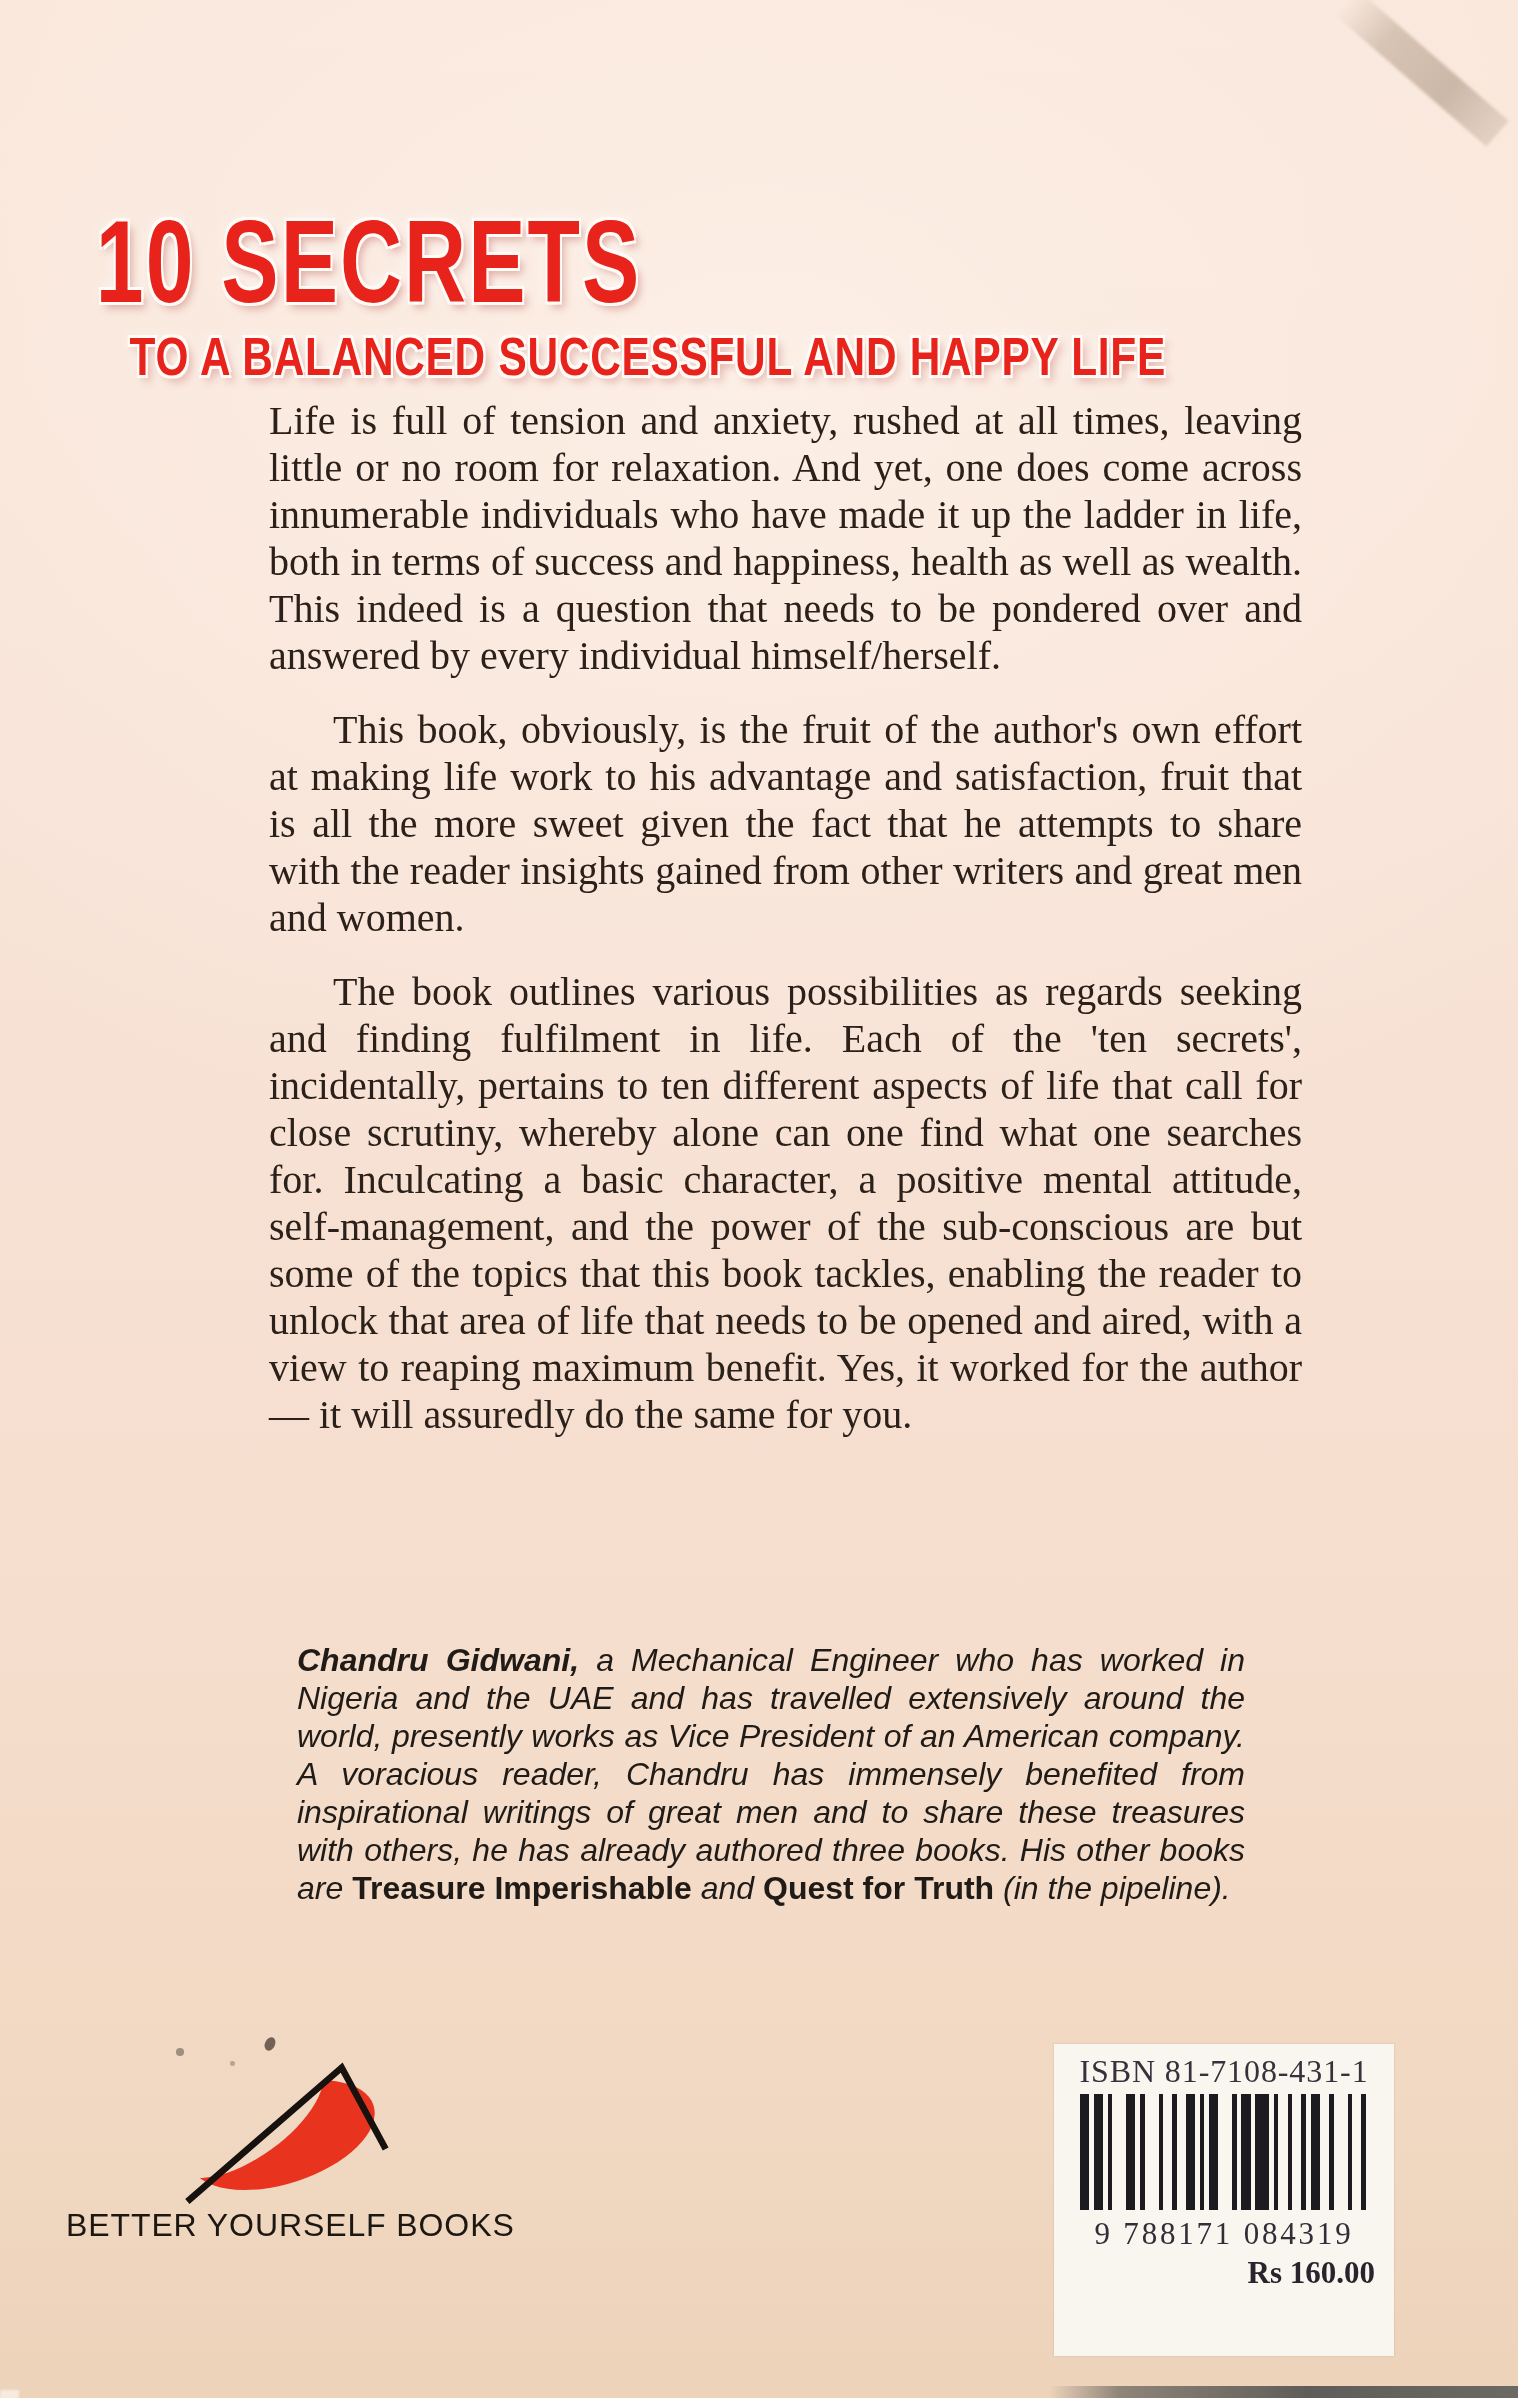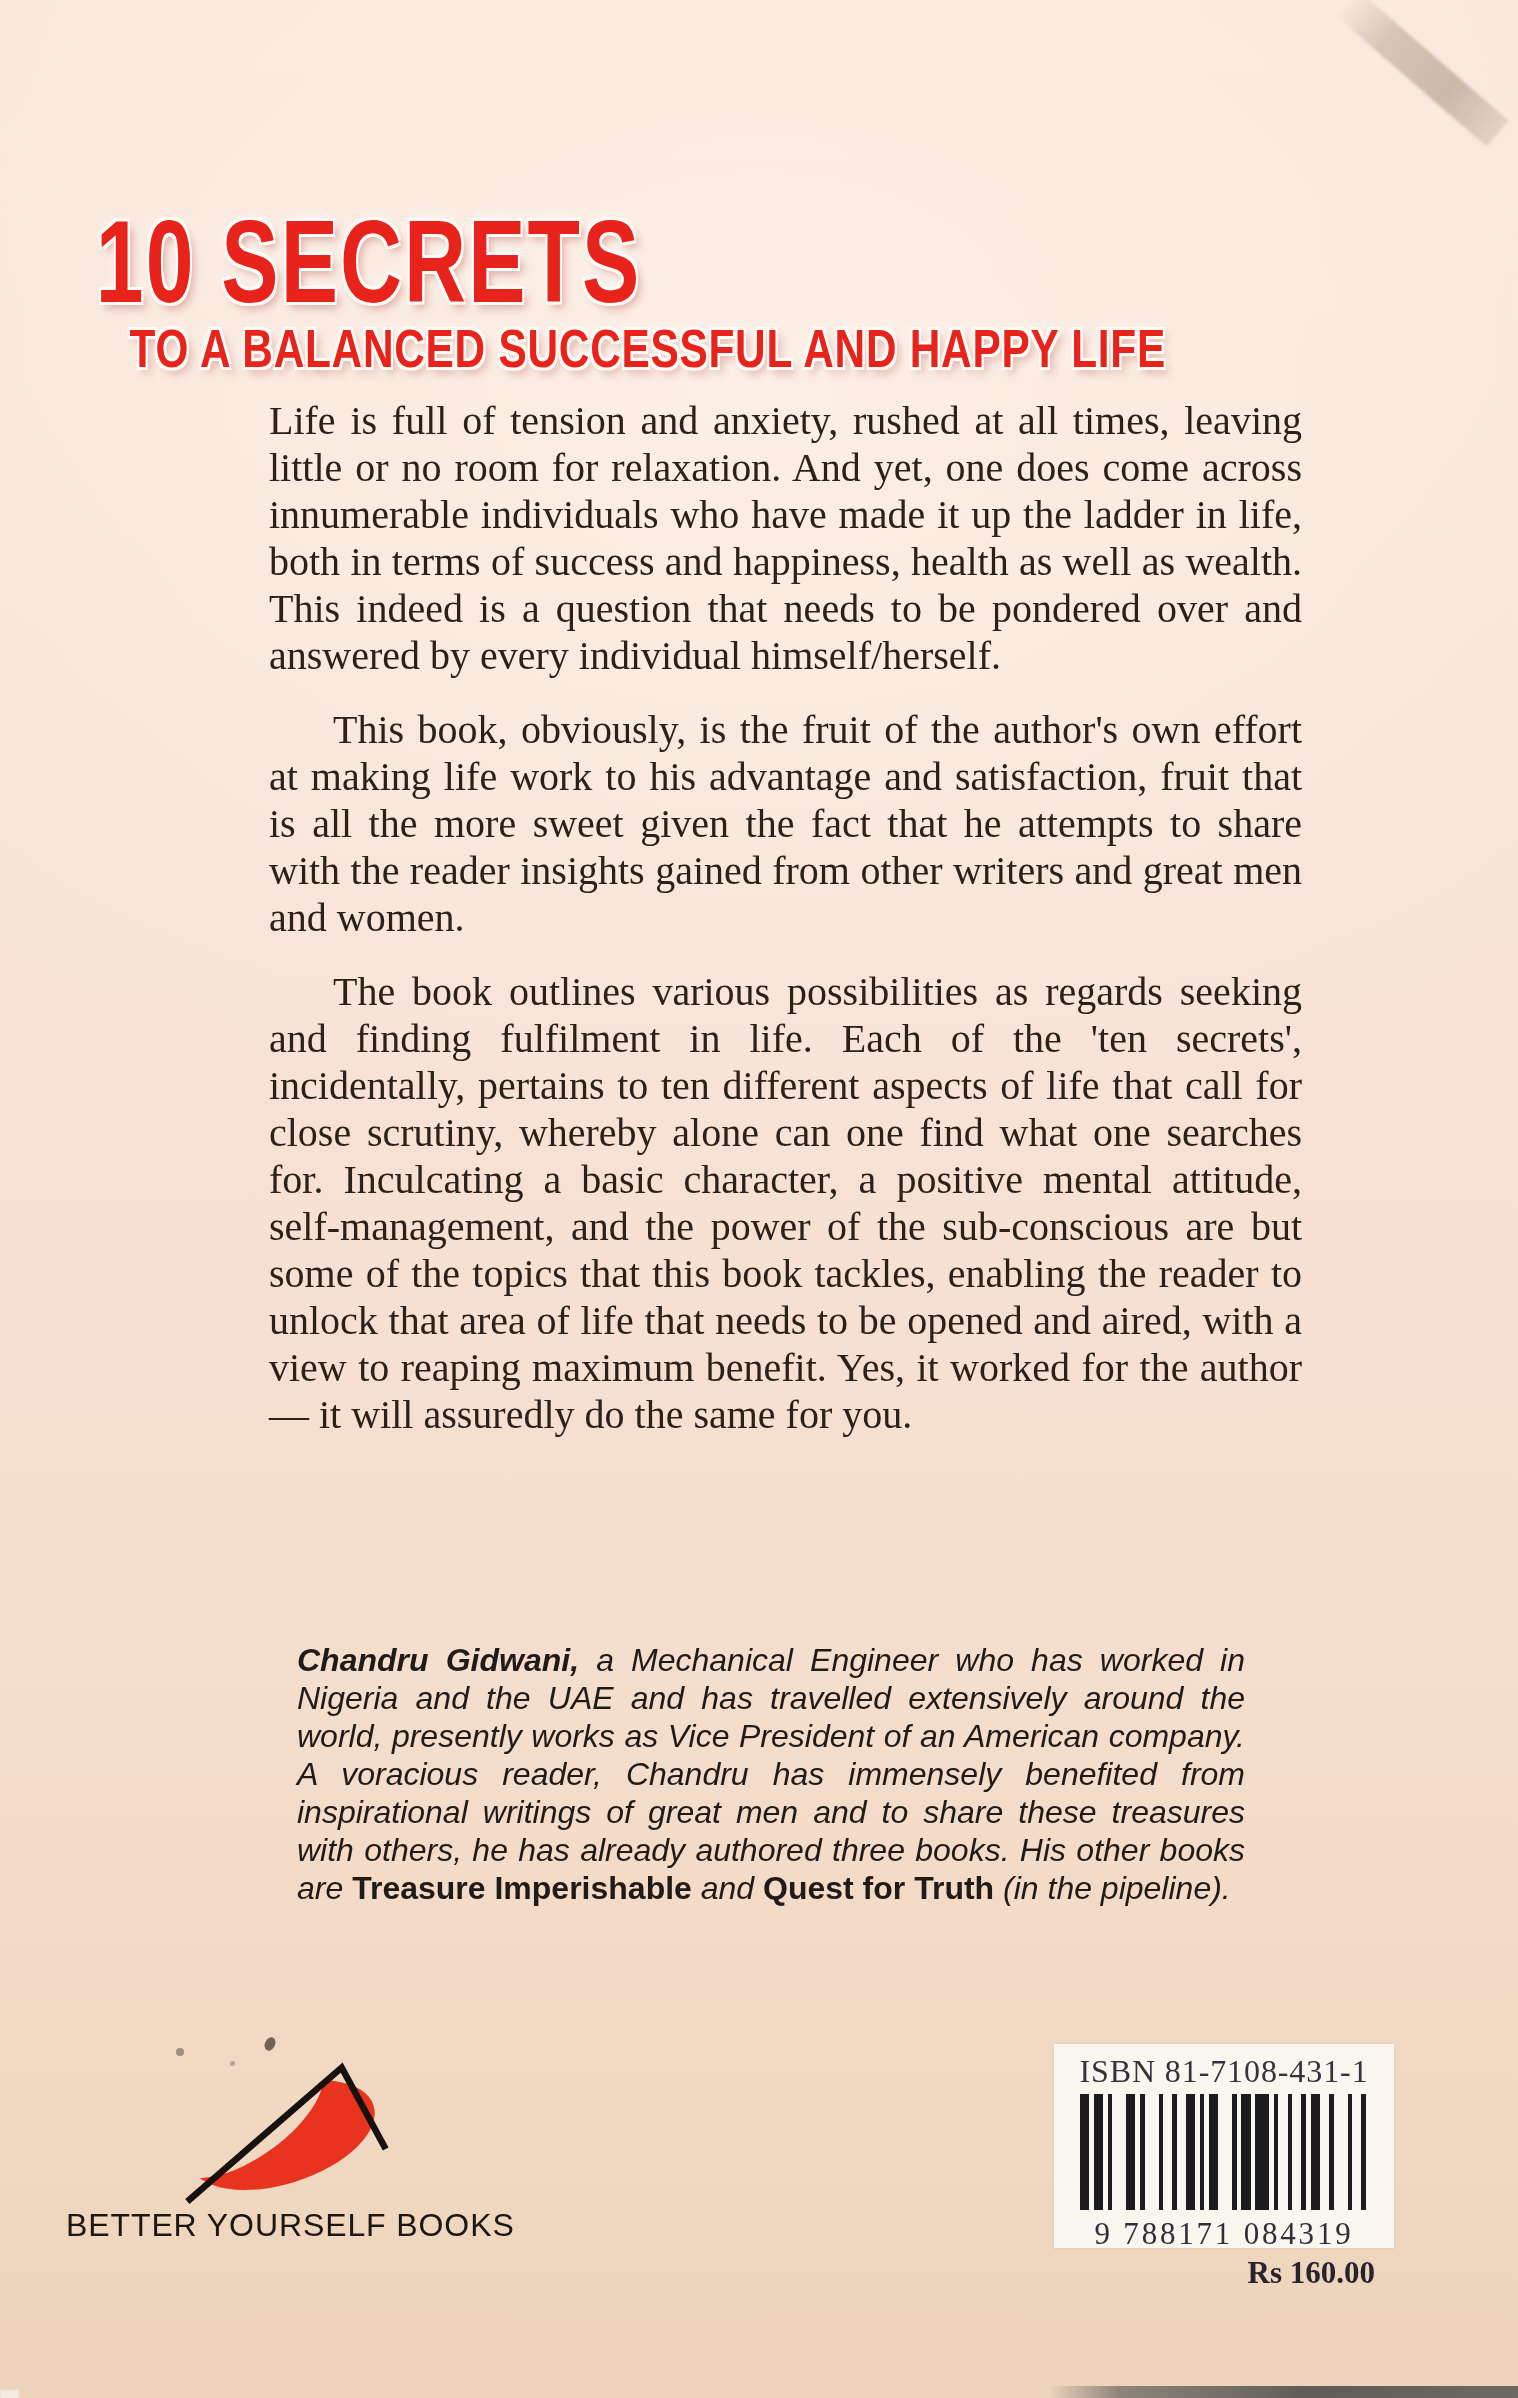--- a/index.html
+++ b/index.html
@@ -29,21 +29,21 @@
   .speck.s2{left:176px;top:2048px;width:7.5px;height:7.5px;background:rgba(95,82,70,.55);}
   .speck.s3{left:230px;top:2061px;width:4.7px;height:4.7px;background:rgba(95,82,70,.4);}
 
   
   .title-block{position:absolute;top:214px;left:0;width:100%;text-align:left;color:#e8231c;font-family:"Liberation Sans",sans-serif;font-weight:bold;}
   .title-line{display:inline-block;transform:scaleX(.74);white-space:nowrap;
     text-shadow:-2.8px -2.8px 0 rgba(255,252,248,.95),2.8px -2.8px 0 rgba(255,252,248,.95),
                 -2.8px 2.8px 0 rgba(255,252,248,.95),2.8px 2.8px 0 rgba(255,252,248,.95),
                 5.6px 5.6px 9.4px rgba(165,40,30,.35),0 0 20.6px rgba(255,255,255,.8);}
   .title{font-size:116px;line-height:97px;letter-spacing:2.8px;}
-  .subtitle{margin-top:13px;font-size:53px;line-height:49px;letter-spacing:0.9px;}
+  .subtitle{margin-top:21px;font-size:53px;line-height:49px;letter-spacing:0.9px;}
   .subtitle .title-line{transform:scaleX(.8);}
 
   
   .synopsis{position:absolute;left:269px;top:397px;width:1033px;color:#2b211a;
     font-size:40px;line-height:47px;text-align:justify;}
   .synopsis p{margin:0 0 27px 0;}
   .synopsis p + p{text-indent:64px;}
 
   
   .bio{position:absolute;left:297px;top:1641px;width:948px;color:#201b17;
@@ -52,21 +52,21 @@
   .bio-name{font-weight:bold;}
   .bio-book{font-weight:bold;font-style:normal;}
 
   
   .logo{position:absolute;left:157px;top:2048px;width:274px;height:174px;}
   .publisher-name{position:absolute;left:66px;top:2207px;width:450px;
     font-family:"Liberation Sans",sans-serif;font-size:32px;letter-spacing:0.9px;
     color:#1d1712;white-space:nowrap;}
 
   
-  .isbn-box{position:absolute;left:1054px;top:2044px;width:340px;height:204px;
+  .isbn-box{position:absolute;left:1054px;top:2044px;width:340px;height:312px;
     background:#f9f6ef;box-shadow:0 0 1.9px rgba(120,100,80,.25);}
   .isbn-num{margin-top:9.4px;text-align:center;font-size:32px;letter-spacing:0.9px;color:#36323c;}
   .barcode{display:flex;align-items:stretch;height:116px;margin:3.7px 26px 0 26px;}
   .barcode span{height:100%;}
   .barcode .bar{background:#1c1c20;}
   .barcode-digits{margin-top:6px;text-align:center;font-size:31px;letter-spacing:2.8px;color:#312e38;white-space:nowrap;}
   .price{margin:2.8px 19px 0 0;text-align:right;font-size:31px;font-weight:bold;color:#27242e;}
 </style>
 </head>
 <body>

